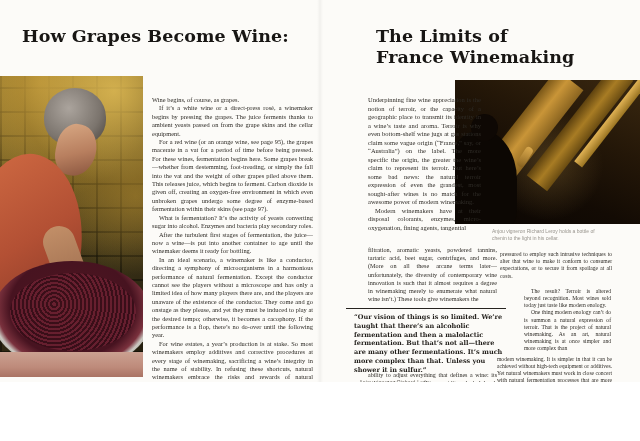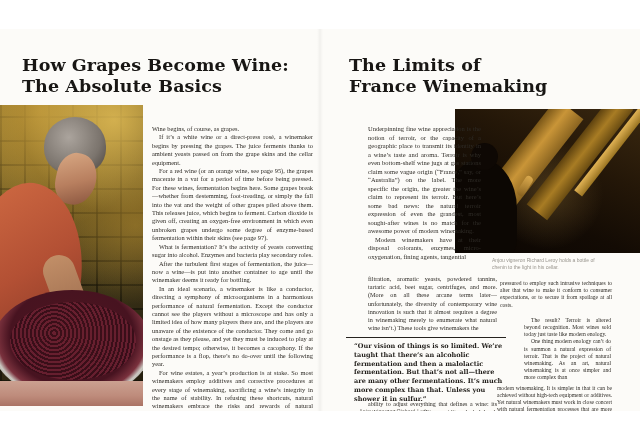--- a/index.html
+++ b/index.html
@@ -1,29 +1,29 @@
 <!DOCTYPE html>
 <html><head>
 <meta charset="utf-8">
 <style>
   html,body { margin:0; padding:0; }
   .spread {
     position:relative; width:640px; height:382px;
     background:#fcfbf8; overflow:hidden;
-    font-family:"Liberation Serif", serif; color:#2b2823;margin-top:29px;
+    font-family:"Liberation Serif", serif; color:#2b2823;
   }
   .gutter { position:absolute; left:317px; top:0; width:6px; height:441px;
     background:linear-gradient(90deg, rgba(0,0,0,0) 0%, rgba(0,0,0,0.045) 50%, rgba(0,0,0,0) 100%); }
 
   
   .title { position:absolute; margin:0; font-family:"DejaVu Serif", serif;
     font-weight:bold; font-size:17.5px; line-height:21px; letter-spacing:0.1px; color:#181614; }
   .title span { display:block; }
   .lp-title { left:22px; top:26px; }
-  .rp-title { left:349px; top:26px; }
+  .rp-title { left:376px; top:26px; }
 
   
   .body-text { position:absolute; text-align:justify; color:#2e2b26; }
   .body-text p { margin:0; }
   .body-text p.ind { text-indent:7px; }
   .lp-body { left:152px; top:96px; width:161px; font-size:6.4px; line-height:8.4px; }
   .rp-col1 { left:368px; top:96px; width:113px; font-size:6.5px; line-height:8.5px; }
   .rp-col1-wide { left:368px; top:246px; width:129px; font-size:6.2px; line-height:8.2px; }
   .rp-ability { left:368px; top:372px; width:129px; font-size:6px; line-height:7.6px; }
   .rp-col2 { left:500px; top:251px; width:112px; font-size:5.6px; line-height:7.2px; }
@@ -100,21 +100,20 @@
 </style>
 </head>
 <body>
 
 <div class="spread">
 
   <section>
 
     <h1 class="title lp-title">
       <span>How Grapes Become Wine:</span>
-      <span>The Absolute Basics</span>
     </h1>
 
     <div class="lp-photo">
       <div class="lp-shelves"></div>
       <div class="lp-hair"></div>
       <div class="lp-face"></div>
       <div class="lp-shirt"></div>
       <div class="lp-arm"></div>
       <div class="lp-basin"></div>
       <div class="lp-grapes"></div>

